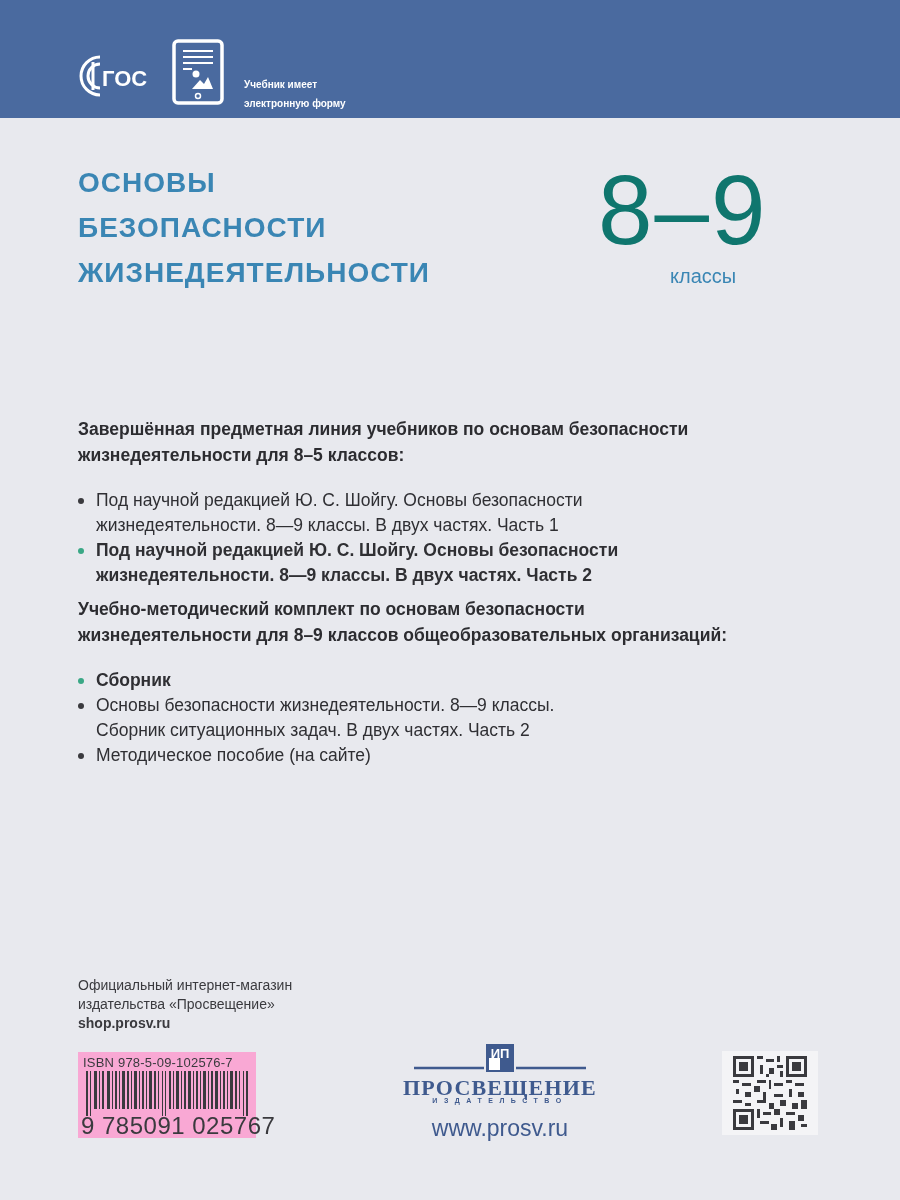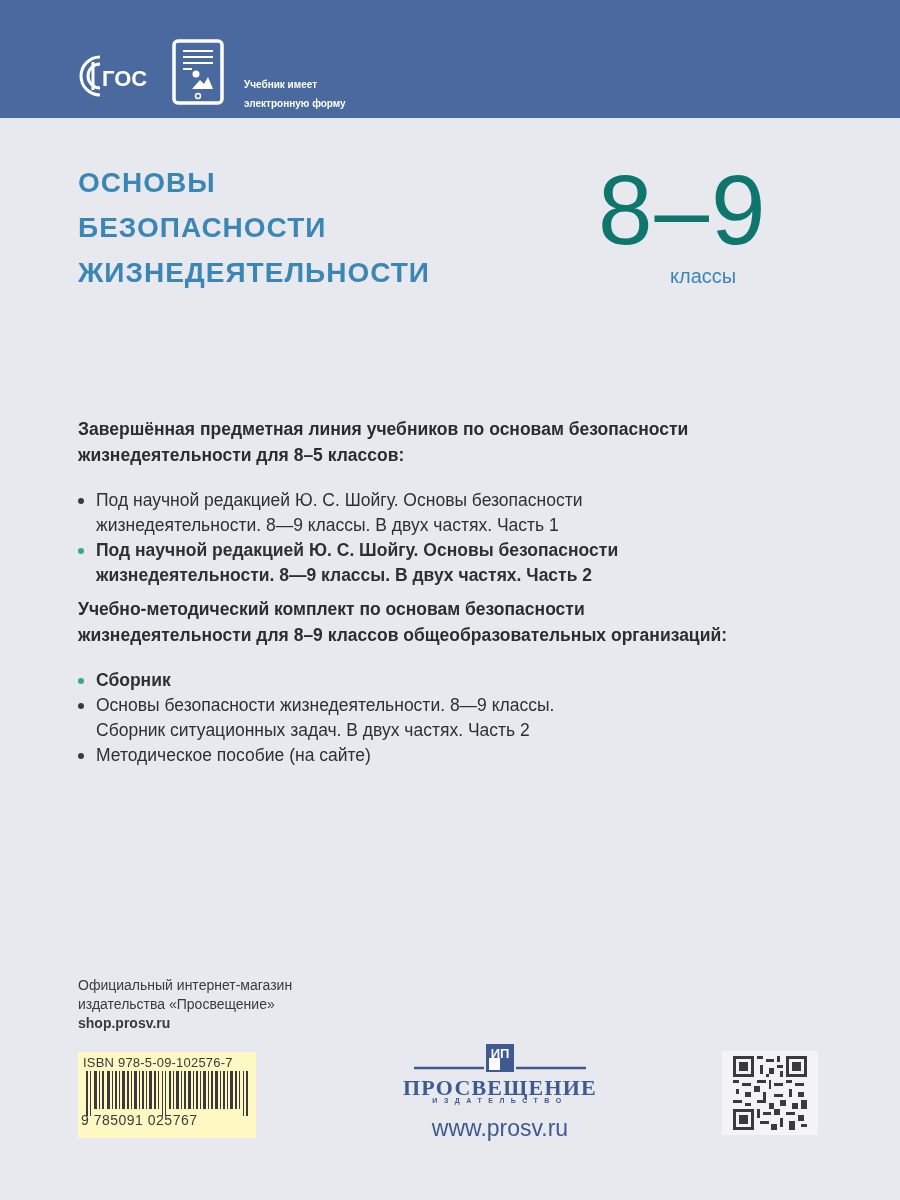--- a/index.html
+++ b/index.html
@@ -64,32 +64,32 @@
       border-radius: 50%; background: #3a3a3e;
     }
     .list li.bold .bullet { background: #3aa886; }
     .shop {
       position: absolute; left: 78px; top: 976px;
       font-size: 14px; line-height: 19px; color: #3a3a3e;
     }
     .shop .url { font-weight: bold; }
     .isbn-box {
       position: absolute; left: 78px; top: 1052px; width: 178px; height: 86px;
-      background: #fef9c3;
+      background: #f9a8d4;
       text-align: center;
     }
     .isbn-label {
       position: absolute; left: 5px; top: 3px; font-size: 13px; color: #3a3a3e;
       white-space: nowrap; letter-spacing: 0.2px;
     }
     .barcode {
       position: absolute; left: 6px; top: 19px; width: 168px; height: 45px;
     }
     .barcode-digits {
-      position: absolute; left: 3px; top: 60px; font-size: 14px; color: #3a3a3e;
+      position: absolute; left: 3px; top: 60px; font-size: 24px; color: #3a3a3e;
       letter-spacing: 0.5px; white-space: nowrap;
     }
     .publisher {
       position: absolute; left: 400px; top: 1040px; width: 200px; height: 110px;
       text-align: center;
     }
     .pub-logo { position: absolute; left: 14px; top: 2px; width: 172px; height: 32px; }
     .pub-name {
       position: absolute; left: 0; top: 35px; width: 200px;
       font-family: "Liberation Serif", serif; font-weight: bold;

